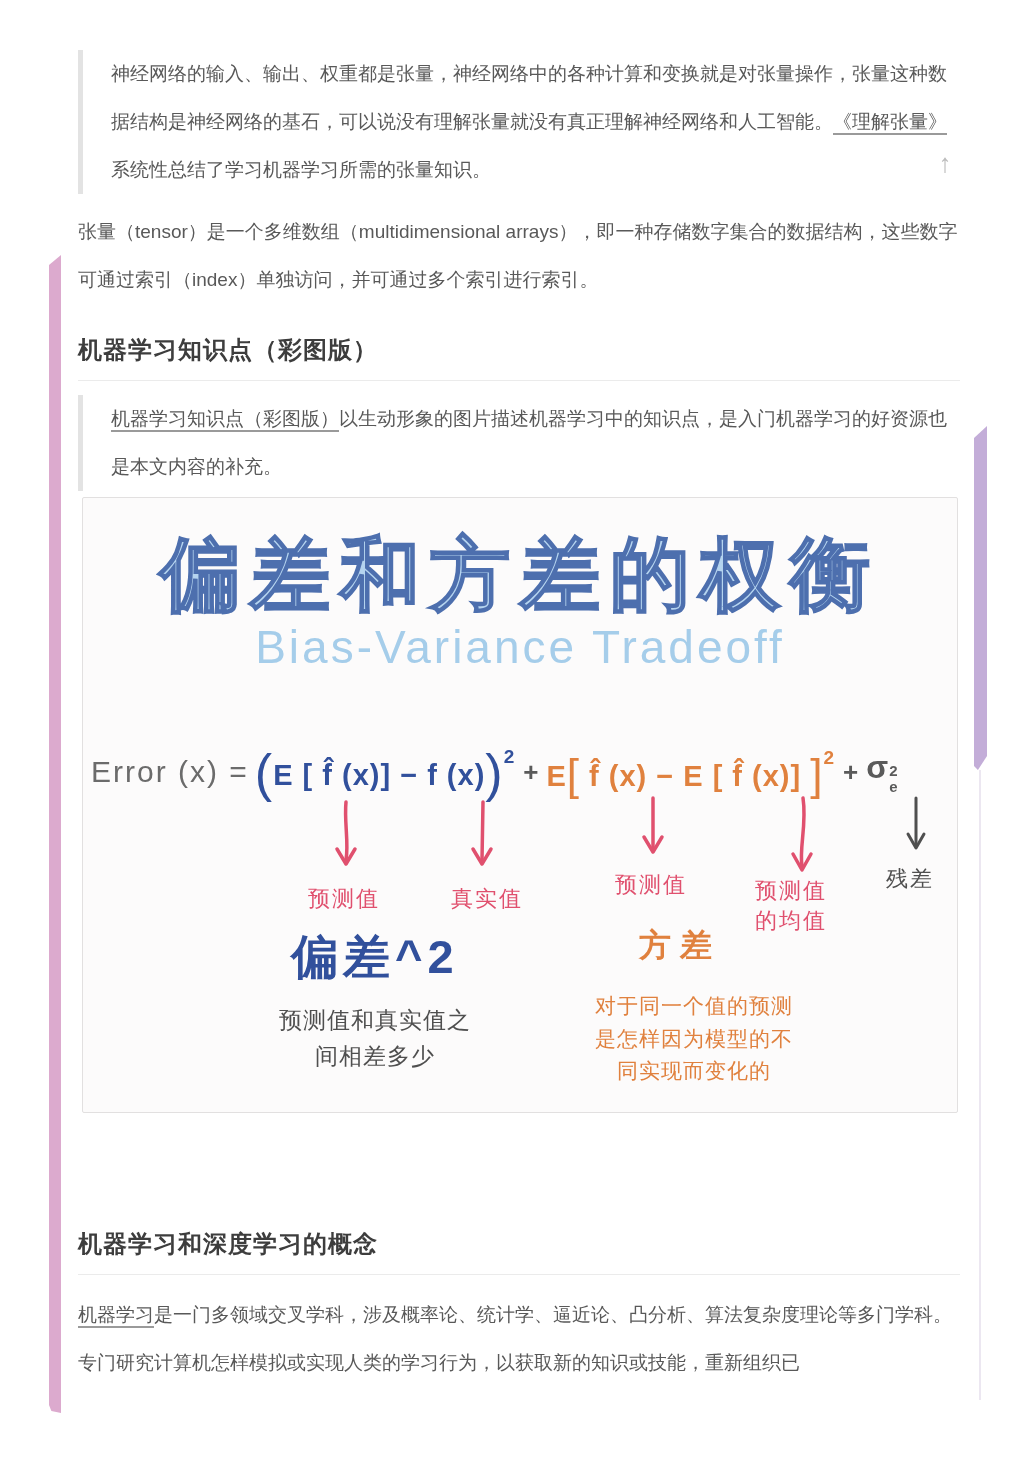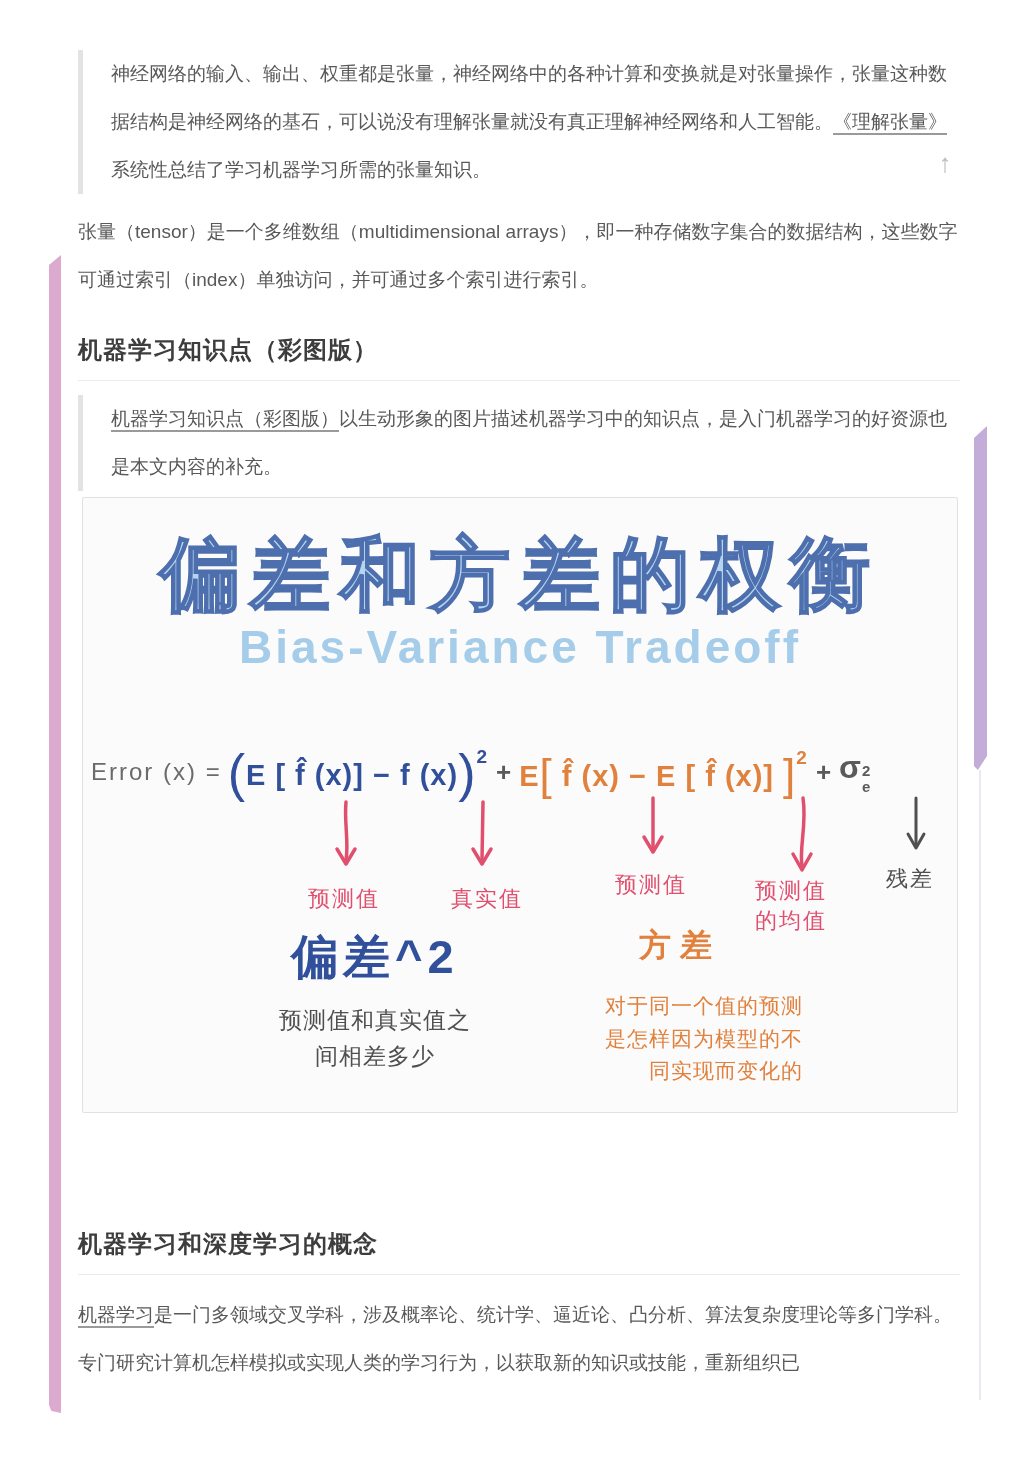--- a/index.html
+++ b/index.html
@@ -39,25 +39,25 @@
     letter-spacing:1px; padding-bottom:14px; border-bottom:1px solid #ebebeb; }
   h2.section2 { margin-top:115px; }
 
   
   figure.bv { position:relative; margin-top:6px; margin-left:4px; width:876px; height:616px;
     background:#fcfbfb; border:1px solid #e2e0e0; border-radius:2px; overflow:hidden; }
   .fig-title-cn { position:absolute; top:24px; left:0; width:100%; text-align:center;
     font-size:80px; font-weight:bold; letter-spacing:10px; color:#b5d4ef;
     -webkit-text-stroke:2px #4d6fae; }
   .fig-title-en { position:absolute; top:122px; left:0; width:100%; text-align:center;
-    font-size:46px; font-weight:700; letter-spacing:3px; color:#a5cdea; }
+    font-size:46px; font-weight:400; letter-spacing:3px; color:#a5cdea; }
 
   .formula { position:absolute; top:238px; left:8px; width:862px; height:72px;
     display:flex; align-items:center; white-space:nowrap; }
-  .formula .lhs { font-size:24px; color:#6b6b6b; letter-spacing:2px; margin-right:6px; }
+  .formula .lhs { font-size:30px; color:#6b6b6b; letter-spacing:2px; margin-right:6px; }
   .formula .blue { color:#31509c; }
   .formula .orange { color:#e0813e; }
   .formula .gray { color:#5a5a5a; }
   .formula .term { font-size:29px; font-weight:bold; letter-spacing:1px; }
   .formula .bigparen { font-size:52px; font-weight:normal; line-height:1; vertical-align:-6px; }
   .formula .bigbracket { font-size:44px; font-weight:normal; line-height:1; vertical-align:-4px; }
   .formula sup.exp { font-size:19px; vertical-align:22px; font-weight:bold; }
   .formula .plus { font-size:26px; margin:0 8px; font-weight:bold; }
   .formula .sigma { font-size:32px; font-weight:bold; }
   .formula .stack { display:inline-flex; flex-direction:column; font-size:15px;
@@ -73,21 +73,21 @@
   .fl4 { left:672px; top:378px; }
   .fl5 { left:803px; top:366px; color:#4f4f4f; }
 
   .bias-title { position:absolute; left:208px; top:428px; font-size:47px; font-weight:bold;
     color:#31509c; letter-spacing:5px; }
   .var-title { position:absolute; left:556px; top:426px; font-size:32px; font-weight:bold;
     color:#e0813e; letter-spacing:9px; }
   .bias-desc { position:absolute; left:186px; top:505px; width:212px; font-size:23px;
     color:#4f4f4f; text-align:center; line-height:1.55; letter-spacing:1px; }
   .var-desc { position:absolute; left:502px; top:492px; width:218px; font-size:21px;
-    color:#e0813e; text-align:right; line-height:1.55; letter-spacing:1px; }
+    color:#e0813e; text-align:center; line-height:1.55; letter-spacing:1px; }
 
   figcaption.caption { margin-top:28px; text-align:center; font-size:18px; color:#4a4a4a;
     letter-spacing:0.5px; }
 </style>
 </head>
 <body>
 
 <div class="page">
 
   <div class="ribbon-left"></div>

